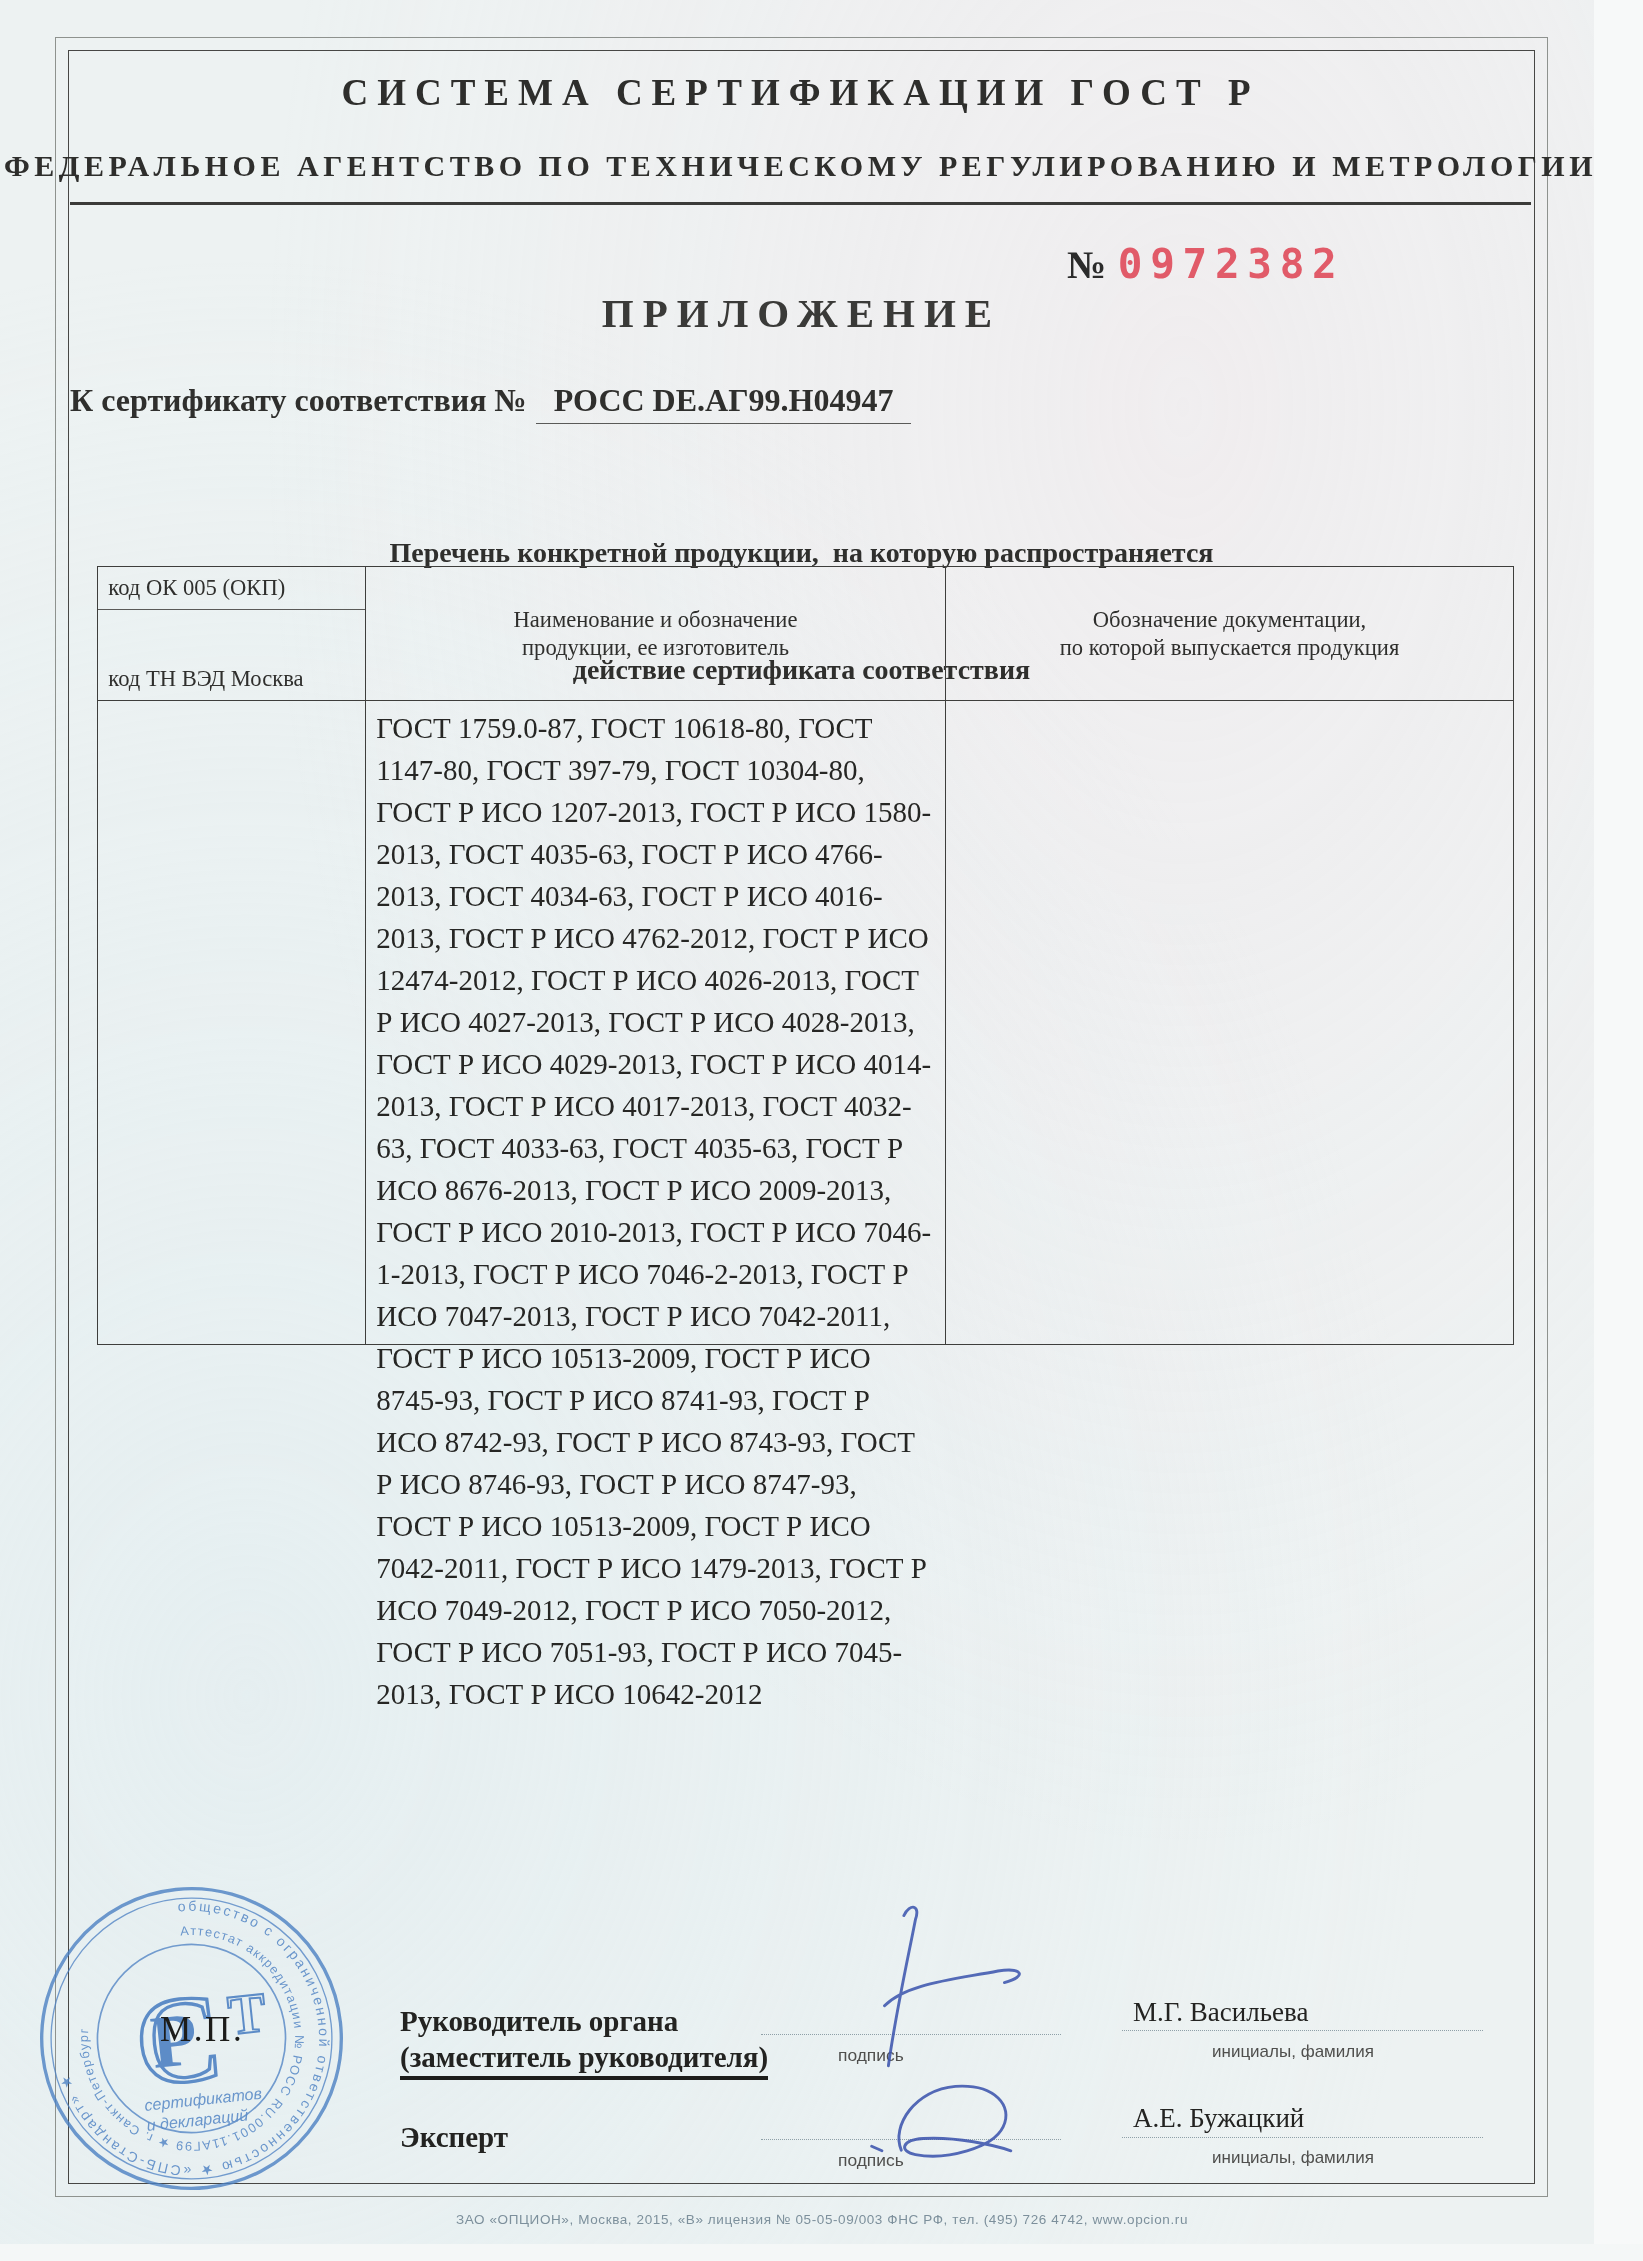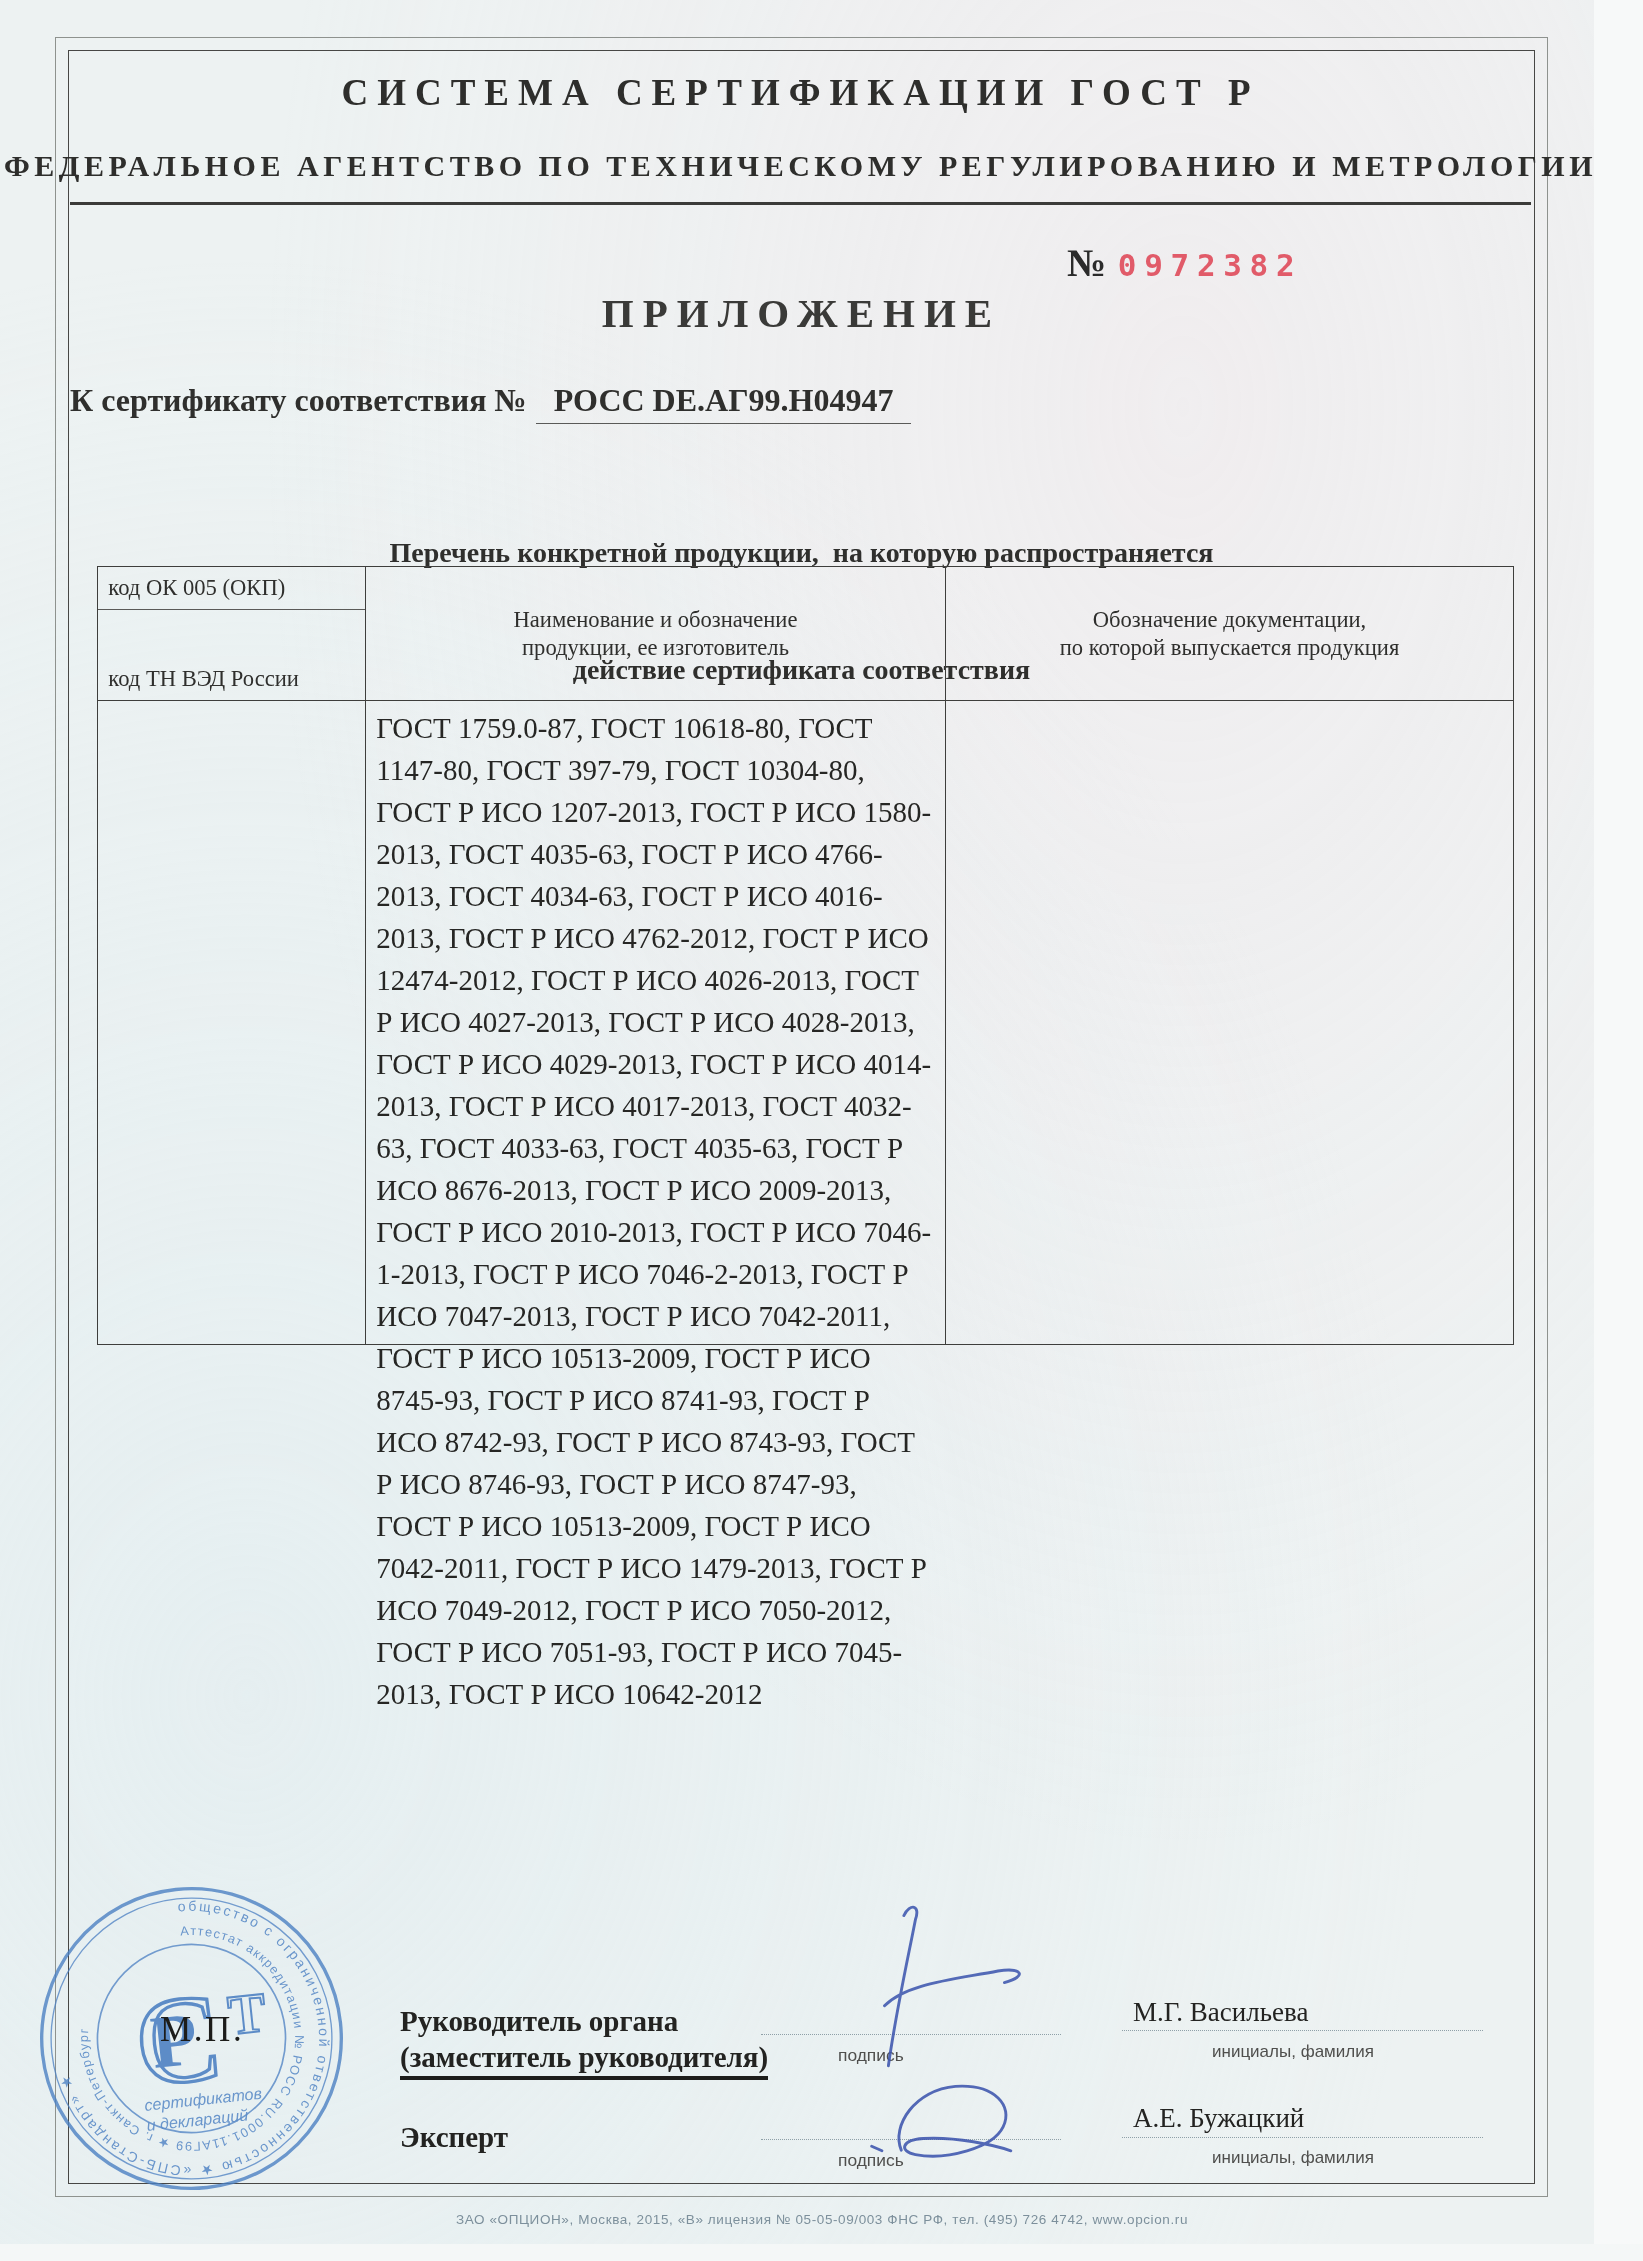--- a/index.html
+++ b/index.html
@@ -23,21 +23,21 @@
     border-bottom:3.9px solid #3b3b39;
     display:flex;flex-direction:column;justify-content:center;align-items:center;gap:27px;
   }
   .sys-title{font-size:37px;font-weight:bold;letter-spacing:9px;color:#2e2e2c;white-space:nowrap;}
   .agency-title{font-size:30px;font-weight:bold;letter-spacing:4.5px;color:#2e2e2c;white-space:nowrap;margin-top:8px;}
 
   .doc-number{position:absolute;left:1067px;top:240px;display:flex;align-items:baseline;gap:11.6px;}
   .doc-number .no-sign{font-size:39px;font-weight:bold;color:#2b2b2b;}
   .doc-number .no-digits{
     font-family:"DejaVu Sans Mono", monospace;
-    font-size:31px;font-weight:bold;letter-spacing:7.7px;color:#e04f5e;opacity:.92;
+    font-size:41px;font-weight:bold;letter-spacing:7.7px;color:#e04f5e;opacity:.92;
   }
 
   .main-title{position:absolute;left:0;top:289px;width:1463px;text-align:center;
     font-size:41px;font-weight:bold;letter-spacing:9px;color:#3a3a38;}
 
   .cert-line{position:absolute;left:0;top:382px;width:1463px;font-size:32px;font-weight:bold;color:#2f2f2d;}
   .cert-line .cert-value{display:inline-block;border-bottom:1.9px solid #5a5a58;padding:0 18px 3.9px 18px;margin-left:9px;font-weight:bold;}
 
   .purpose{position:absolute;left:0;top:455px;width:1463px;text-align:center;
     font-size:28px;font-weight:bold;line-height:39px;color:#2f2f2d;white-space:pre-wrap;}
@@ -112,21 +112,21 @@
 
 <div class="purpose" style="left:70px;">
   <div>Перечень конкретной продукции,  на которую распространяется</div>
   <div>действие сертификата соответствия</div>
 </div>
 
 <div class="prod-table">
   <div class="t-header">
     <div class="c1 c1-head">
       <div class="half top">код ОК 005 (ОКП)</div>
-      <div class="half">код ТН ВЭД России</div>
+      <div class="half">код ТН ВЭД Москва</div>
     </div>
     <div class="c2 head-cell">
       <div>Наименование и обозначение</div>
       <div>продукции, ее изготовитель</div>
     </div>
     <div class="c3 head-cell">
       <div>Обозначение документации,</div>
       <div>по которой выпускается продукция</div>
     </div>
   </div>

